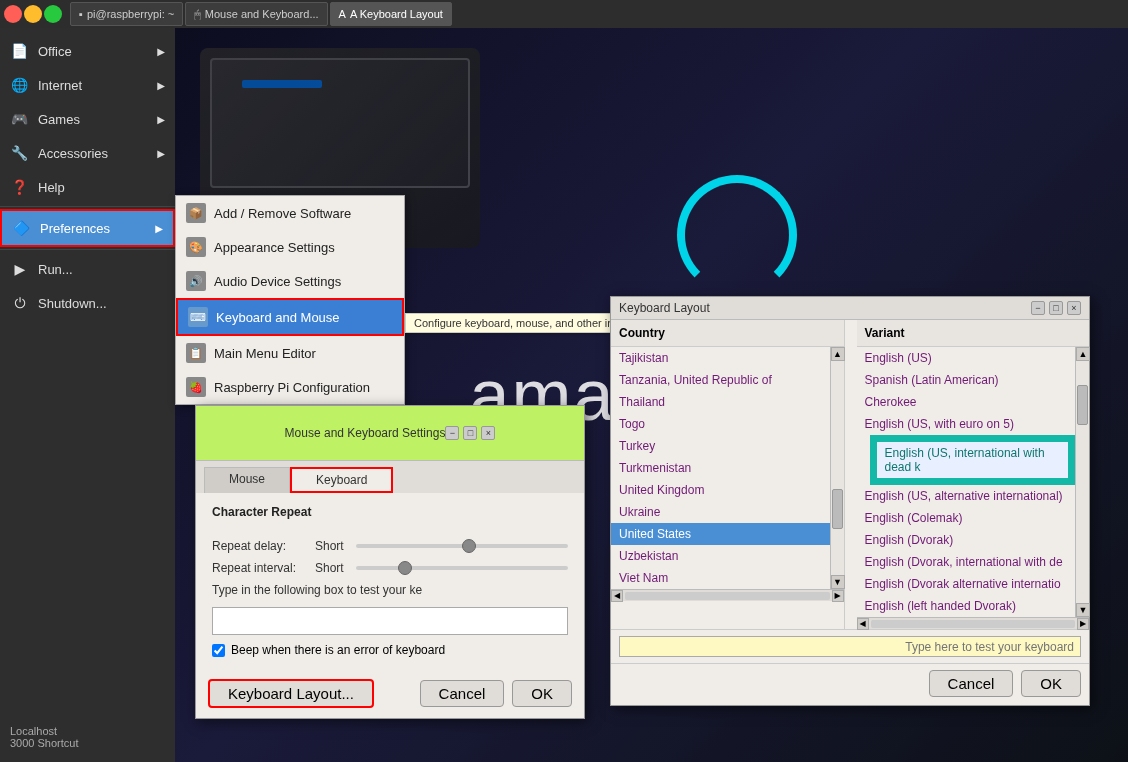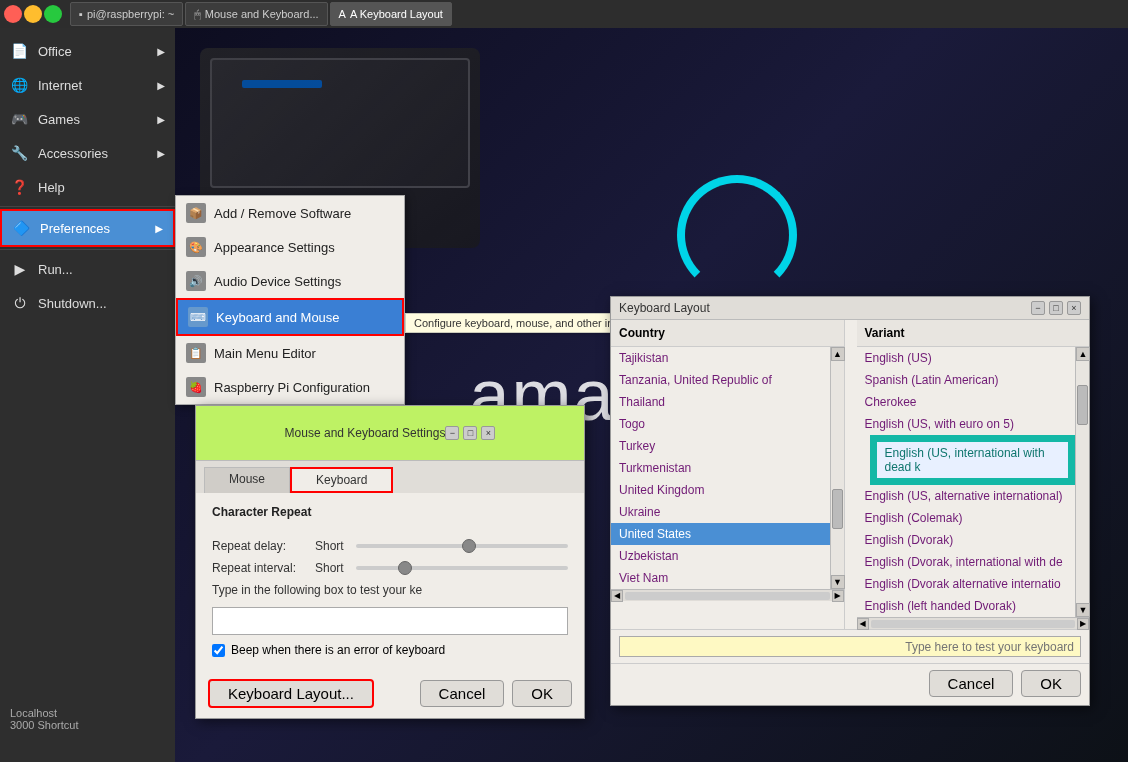--- a/index.html
+++ b/index.html
@@ -172,21 +172,21 @@
       flex: 1;
     }
     .menu-divider {
       height: 1px;
       background: #444;
       margin: 2px 0;
     }
 
     .localhost-info {
       position: absolute;
-      bottom: 26px;
+      bottom: 8px;
       left: 0;
       width: 175px;
       padding: 5px 10px;
       color: #aaa;
       font-size: 11px;
     }
 
     
     .submenu {
       position: absolute;

